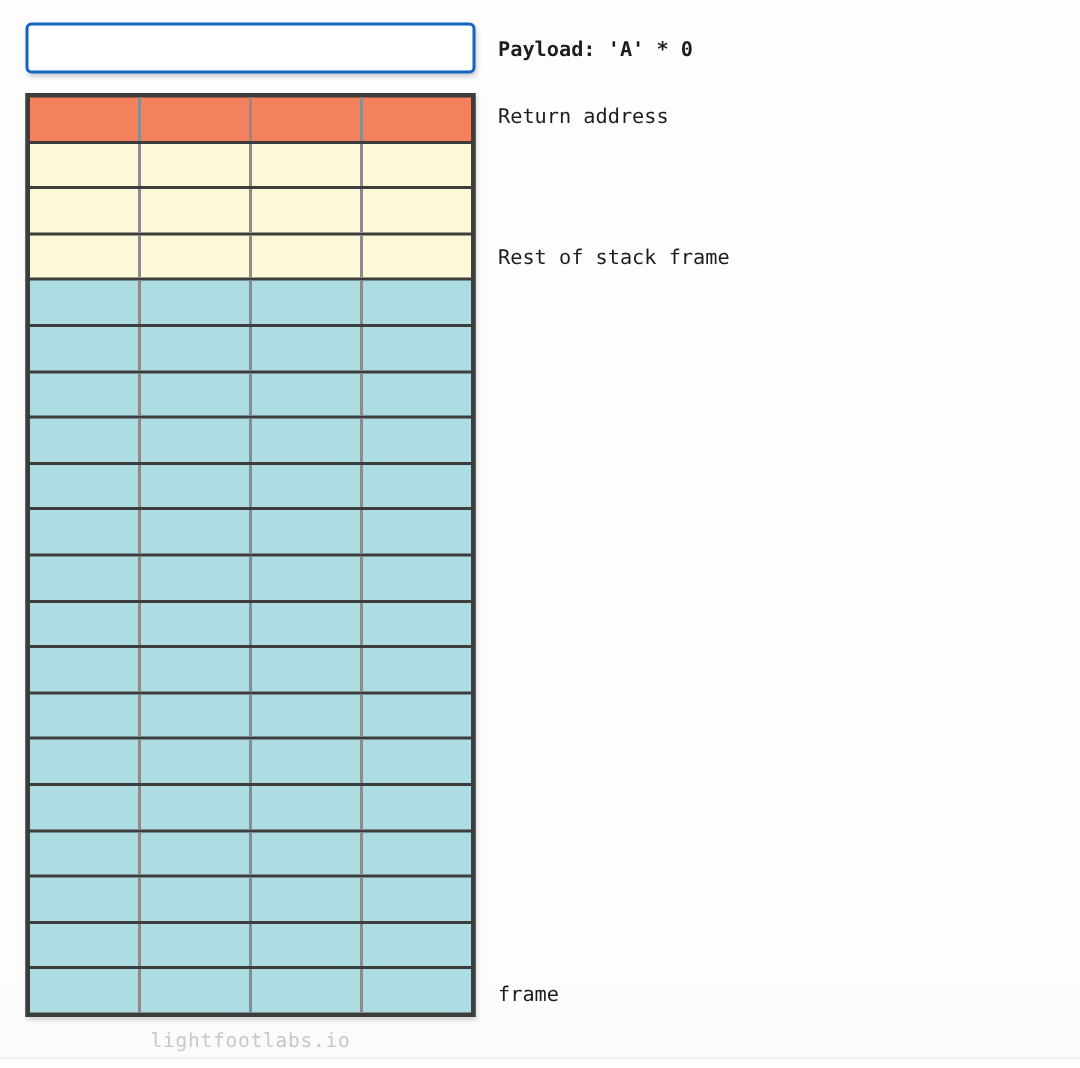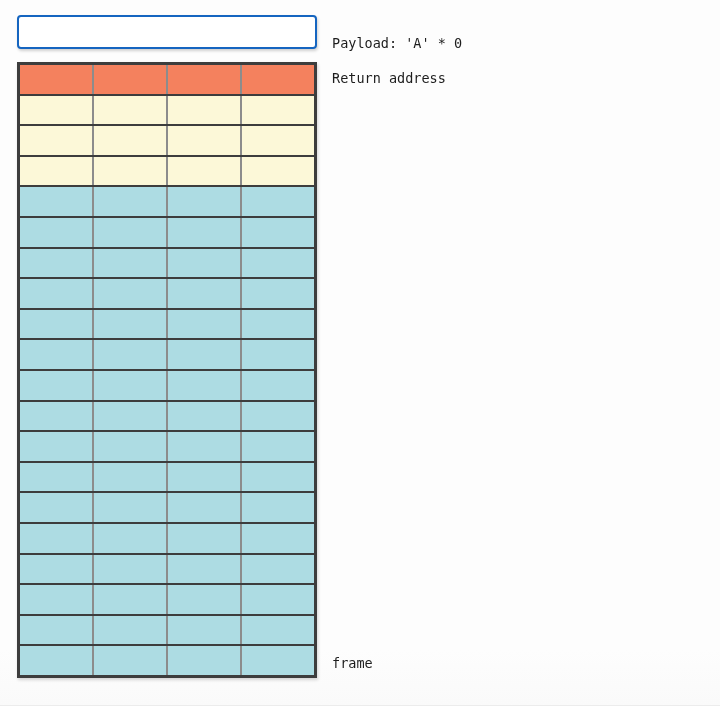--- a/index.html
+++ b/index.html
@@ -90,21 +90,21 @@
   
   .annotation {
     position: absolute;
     left: 332px;
     font-family: "DejaVu Sans Mono", "Liberation Mono", monospace;
     font-size: 13.5px;
     line-height: 16px;
     color: #1d1d1d;
     white-space: pre;
   }
-  #label-payload        { top: 35px; }
+  #label-payload        { top: 25px; font-weight: bold; }
   #label-return-address { top: 70px; }
   #label-stack-frame    { top: 164px; }
   #label-buffer         { top: 655px; }
 
   
   #watermark {
     position: absolute;
     left: 17px;
     top: 687px;
     width: 300px;
@@ -243,17 +243,19 @@
         <div class="stack-cell" style="background: rgb(173, 220, 227);"></div>
         <div class="stack-cell" style="background: rgb(173, 220, 227);"></div>
         <div class="stack-cell" style="background: rgb(173, 220, 227);"></div>
       </div>
     </div>
 
   <div class="annotation" id="label-payload">Payload: 'A' * 0</div>
 
   <div class="annotation" id="label-return-address">Return address</div>
 
+  <div class="annotation" id="label-stack-frame">Rest of stack frame</div>
 
   <div class="annotation" id="label-buffer">frame</div>
 
+  <div id="watermark">lightfootlabs.io</div>
 
 </div>
 
 </body></html>

